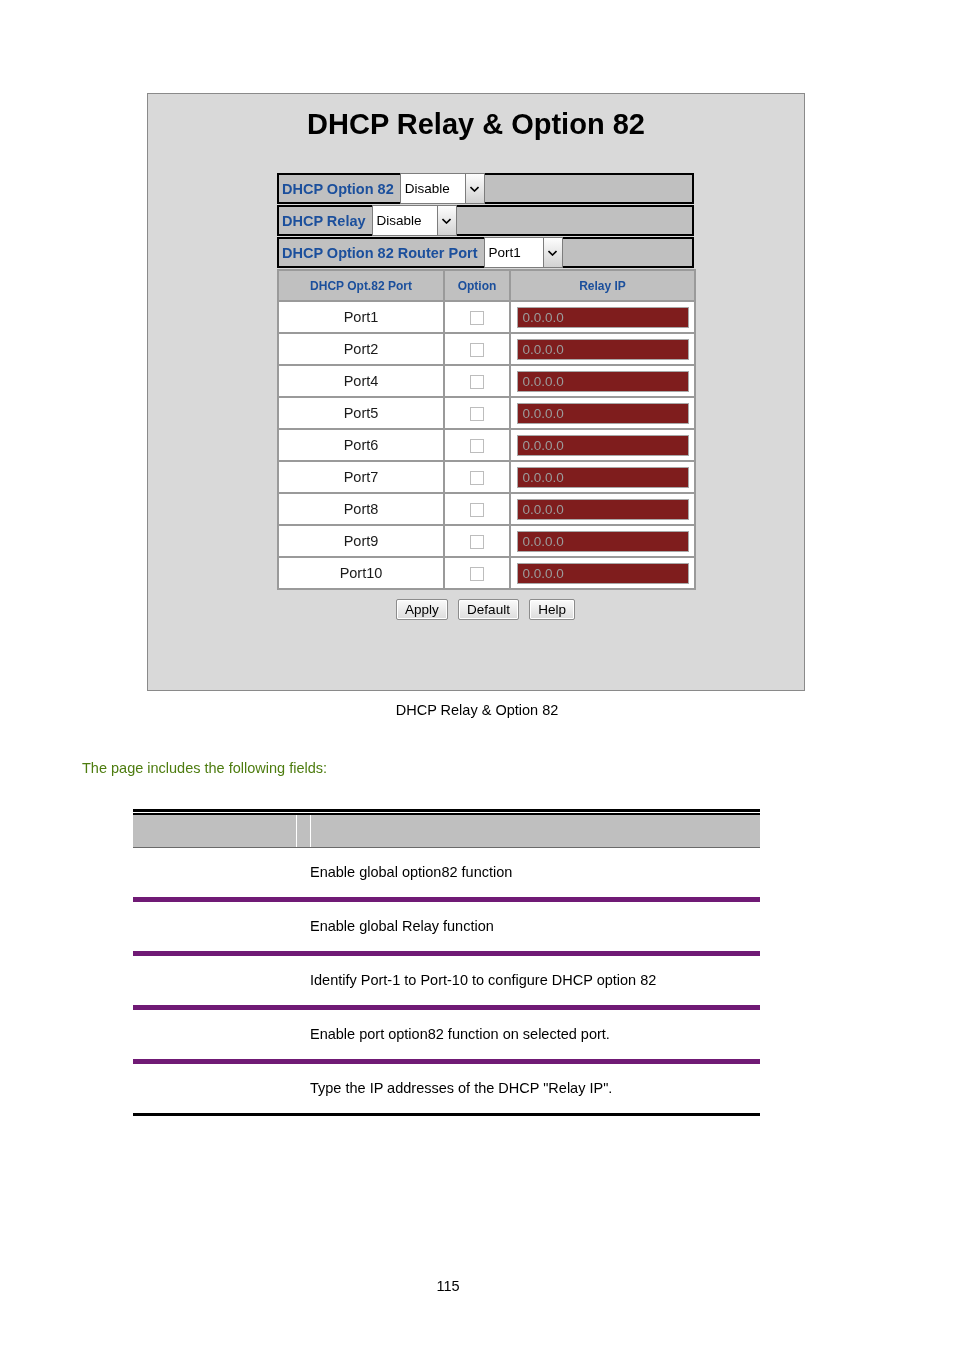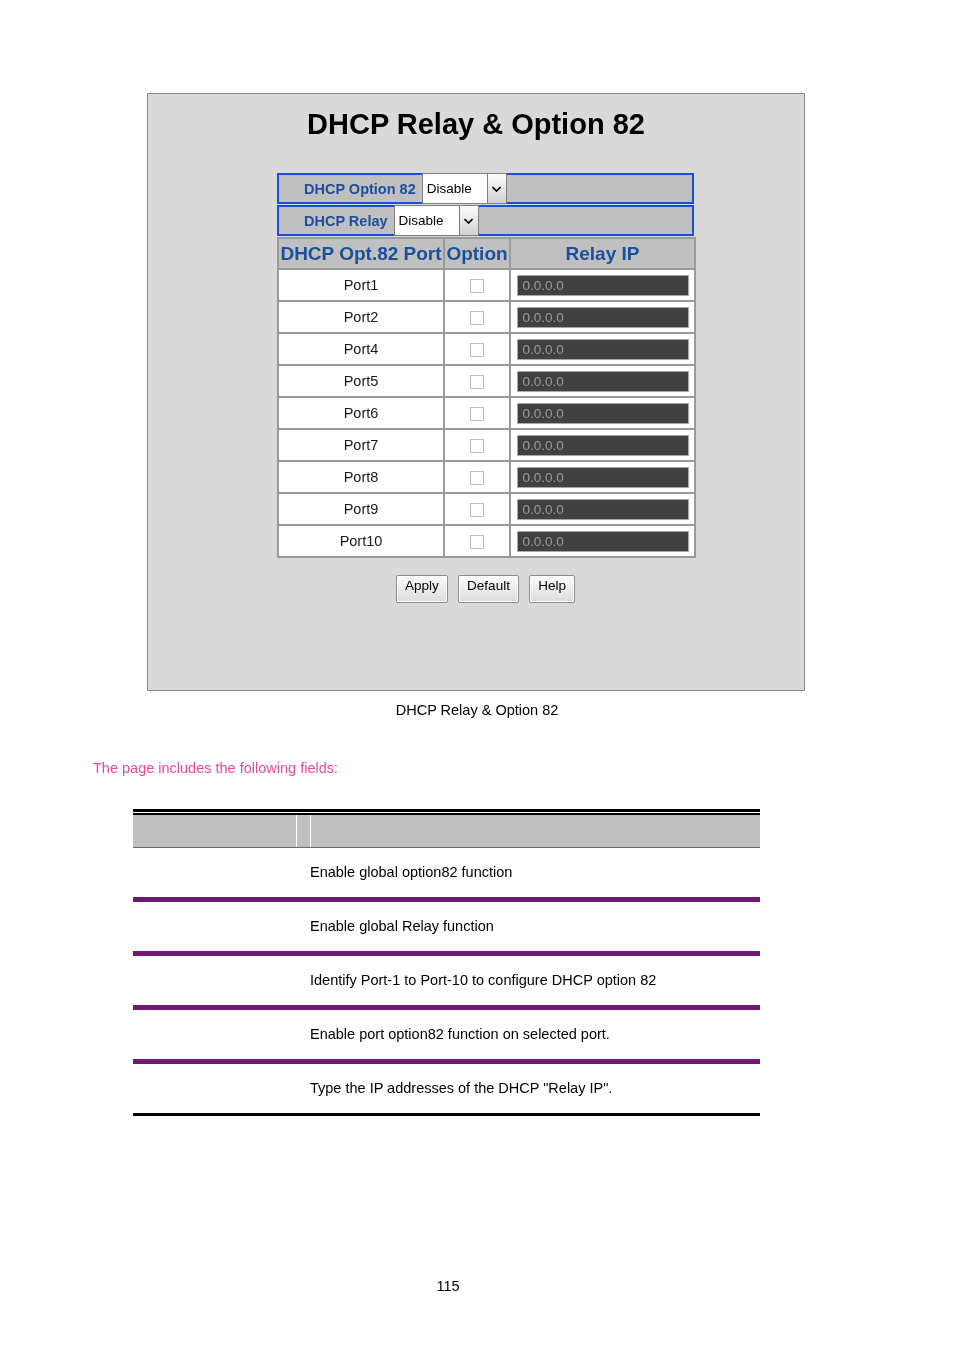--- a/index.html
+++ b/index.html
@@ -42,27 +42,27 @@
   #form-area {
     position: absolute;
     left: 129px;
     top: 79px;
     width: 417px;
   }
 
   
   .setrow {
     background: #c0c0c0;
-    border: 2px solid #1d4ed8;
+    border: 2px solid #000000;
     box-sizing: border-box;
     width: 417px;
     height: 31px;
     display: flex;
     align-items: center;
-    padding-left: 25px;
+    padding-left: 3px;
     margin-bottom: 1px;
   }
   .setlabel {
     color: #1b4f9c;
     font-weight: bold;
     font-size: 14.5px;
     white-space: nowrap;
     margin-right: 6px;
   }
 
@@ -108,21 +108,21 @@
     border: 2px solid #9a9a9a;
     box-sizing: border-box;
     font-size: 14px;
   }
   table.porttbl th {
     background: #c0c0c0;
     color: #1b4f9c;
     font-weight: bold;
     height: 31px;
     text-align: center;
-    font-size: 19px;
+    font-size: 12px;
   }
   table.porttbl td {
     background: #ffffff;
     height: 32px;
     text-align: center;
     color: #1a1a1a;
     font-size: 14.5px;
   }
   col.c-port { width: 166px; }
   col.c-opt  { width: 66px; }
@@ -135,21 +135,21 @@
     background: #ffffff;
     display: inline-block;
     vertical-align: middle;
     box-sizing: border-box;
     cursor: pointer;
   }
   .ipbox {
     width: 172px;
     height: 21px;
     border: 1px solid #a8a8a8;
-    background: #404040;
+    background: #7f1d1d;
     color: #9b9b9b;
     font-size: 13.5px;
     text-align: left;
     padding-left: 5px;
     line-height: 19px;
     box-sizing: border-box;
     display: inline-block;
     cursor: text;
     font-family: "Liberation Sans", sans-serif;
   }
@@ -159,46 +159,46 @@
     width: 417px;
     text-align: center;
     margin-top: 5px;
   }
   .btn {
     display: inline-block;
     border: 1px solid #8c8c8c;
     background: linear-gradient(#fbfbfb, #dcdcdc);
     color: #000;
     font-size: 13.5px;
-    padding: 2px 8px 9px 8px;
-    margin: 12px 3px;
+    padding: 2px 8px 2px 8px;
+    margin: 4px 3px;
     border-radius: 2px;
     cursor: pointer;
     font-family: "Liberation Sans", sans-serif;
     box-shadow: inset 0 0 0 1px #ffffff;
   }
 
   
   #figure-caption {
     position: absolute;
     left: 0;
     top: 702px;
     width: 954px;
     text-align: center;
     font-size: 14.5px;
     color: #000;
   }
 
   
   #intro-text {
     position: absolute;
-    left: 93px;
+    left: 82px;
     top: 760px;
     font-size: 14.5px;
-    color: #ec4899;
+    color: #4d7c0f;
   }
 
   
   #desc-table-wrap {
     position: absolute;
     left: 133px;
     top: 813px;
     width: 627px;
   }
   table.desc {
@@ -274,20 +274,31 @@
       <span class="sel w-disable">
         <span class="sel-text">Disable</span>
         <span class="sel-arrow">
           <svg width="9" height="6" viewBox="0 0 9 6">
               <path d="M0.5 1 L4.5 5 L8.5 1" fill="none" stroke="#000" stroke-width="1.6"></path>
             </svg>
         </span>
       </span>
     </div>
 
+    <div class="setrow">
+      <span class="setlabel">DHCP Option 82 Router Port</span>
+      <span class="sel w-port">
+        <span class="sel-text">Port1</span>
+        <span class="sel-arrow">
+          <svg width="9" height="6" viewBox="0 0 9 6">
+              <path d="M0.5 1 L4.5 5 L8.5 1" fill="none" stroke="#000" stroke-width="1.6"></path>
+            </svg>
+        </span>
+      </span>
+    </div>
 
     <table class="porttbl">
       <colgroup>
           <col class="c-port">
           <col class="c-opt">
           <col class="c-ip">
         </colgroup>
       <thead>
         <tr>
           <th>DHCP Opt.82 Port</th>

